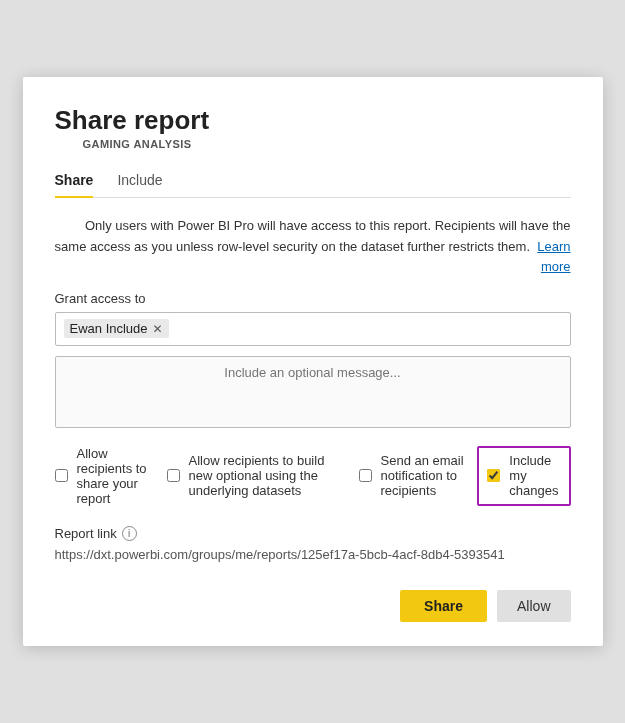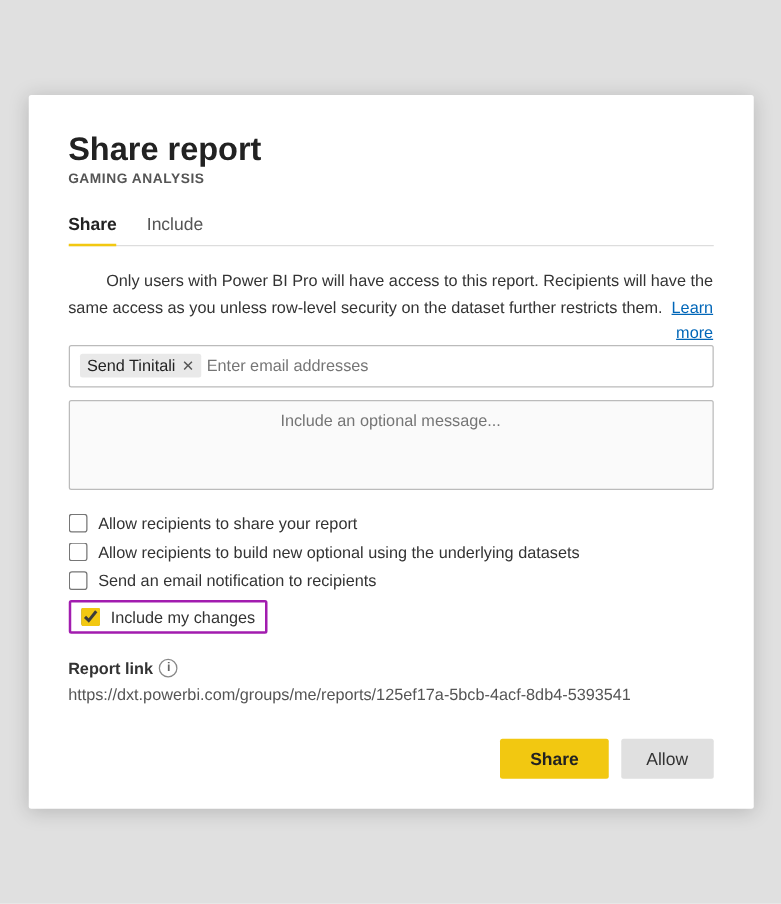--- a/index.html
+++ b/index.html
@@ -24,20 +24,21 @@
       color: #222;
       line-height: 1.2;
     }
     .subtitle {
       font-size: 11px;
       font-weight: 700;
       color: #555;
       letter-spacing: 0.04em;
       margin-top: 2px;
       text-transform: uppercase;
+      margin-left: 28px;
     }
     .tabs {
       display: flex;
       margin-top: 14px;
       border-bottom: 1px solid #ddd;
     }
     .tab {
       font-size: 14px;
       color: #555;
       padding: 8px 0;
@@ -116,21 +117,21 @@
       resize: none;
       height: 72px;
       font-family: inherit;
       outline: none;
       background: #fafafa;
       text-align: center;
     }
     .checkboxes {
       margin-top: 14px;
       display: flex;
-      flex-direction: column;
+      flex-direction: row;
       gap: 8px;
     }
     .checkbox-row {
       display: flex;
       align-items: center;
       gap: 9px;
       font-size: 13px;
       color: #333;
     }
     .checkbox-row input[type="checkbox"] {
@@ -145,21 +146,21 @@
       border-radius: 2px;
       display: inline-flex;
       width: fit-content;
       background: #fff;
     }
     .report-link-section {
       margin-top: 20px;
     }
     .report-link-label {
       font-size: 13px;
-      font-weight: 700;
+      font-weight: 400;
       color: #333;
       display: flex;
       align-items: center;
       gap: 5px;
     }
     .info-icon {
       display: inline-flex;
       align-items: center;
       justify-content: center;
       width: 15px;
@@ -215,27 +216,27 @@
   <div class="tabs">
     <div class="tab active">Share</div>
     <div class="tab">Include</div>
   </div>
 
   <div class="info-text">
     <span>Only users with Power BI Pro will have access to this report. Recipients will have the same access as you unless row-level security on the dataset further restricts them.</span>
     &nbsp;<a class="learn-more">Learn more</a>
   </div>
 
+  <div class="grant-label">Grant access to</div>
 
   <div class="email-input-row">
     <span class="email-tag">
-      <span>Send Tinitali</span>
+      <span>Ewan Include</span>
       <span class="email-tag-close">✕</span>
     </span>
-    <input class="email-input" type="text" placeholder="Enter email addresses" style="">
   </div>
 
   <textarea class="message-area" placeholder="Include an optional message..." style=""></textarea>
 
   <div class="checkboxes">
     <div class="checkbox-row">
       <input type="checkbox" id="allow-share" style="">
       <label for="allow-share">Allow recipients to share your report</label>
     </div>
     <div class="checkbox-row">

